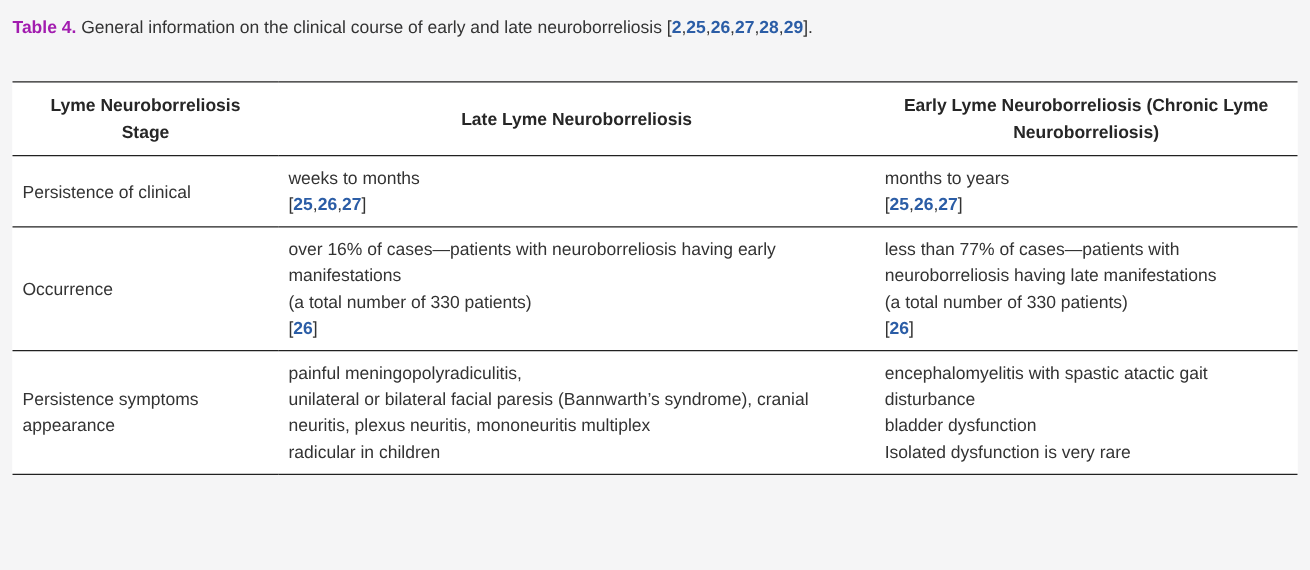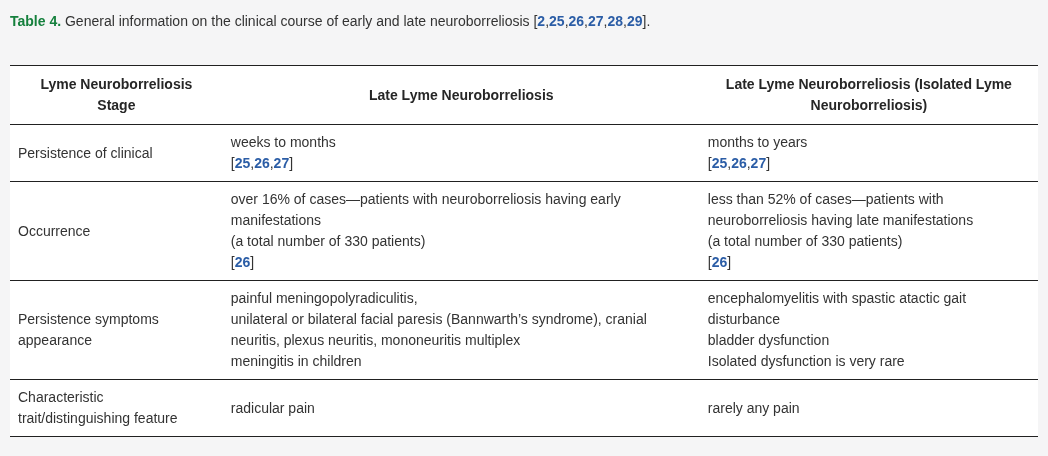--- a/index.html
+++ b/index.html
@@ -11,21 +11,21 @@
     background: #f5f5f6;
     font-family: "Liberation Sans", sans-serif;
     color: #333333;
   }
   .caption {
     margin: 11px 10px 0 10px;
     font-size: 14px;
     line-height: 21px;
     color: #333333;
   }
-  .caption b { color: #15803d; }
+  .caption b { color: #a21caf; }
   a.cite {
     color: #2b5da6;
     font-weight: bold;
     text-decoration: none;
     cursor: pointer;
   }
   .cite-sep, .cite-bracket { color: #333333; font-weight: normal; }
   .table-wrap {
     margin: 33px 10px 0 10px;
   }
@@ -72,21 +72,21 @@
     <table class="data">
       <colgroup id="colgroup">
           <col style="width: 20.7%;">
           <col style="width: 46.4%;">
           <col style="width: 32.9%;">
         </colgroup>
       <thead>
         <tr id="header-row">
             <th>Lyme Neuroborreliosis Stage</th>
             <th>Late Lyme Neuroborreliosis</th>
-            <th>Late Lyme Neuroborreliosis (Isolated Lyme Neuroborreliosis)</th>
+            <th>Early Lyme Neuroborreliosis (Chronic Lyme Neuroborreliosis)</th>
           </tr>
       </thead>
       <tbody id="table-body">
           <tr>
             <td>Persistence of clinical</td>
             <td>
               <span class="cell-line">weeks to months</span>
               <span class="cell-line"><span class="cite-bracket">[</span><a class="cite">25</a><span class="cite-sep">,</span><a class="cite">26</a><span class="cite-sep">,</span><a class="cite">27</a><span class="cite-bracket">]</span></span>
             </td>
             <td>
@@ -95,44 +95,35 @@
             </td>
           </tr>
           <tr>
             <td>Occurrence</td>
             <td>
               <span class="cell-line">over 16% of cases—patients with neuroborreliosis having early manifestations</span>
               <span class="cell-line">(a total number of 330 patients)</span>
               <span class="cell-line"><span class="cite-bracket">[</span><a class="cite">26</a><span class="cite-bracket">]</span></span>
             </td>
             <td>
-              <span class="cell-line">less than 52% of cases—patients with neuroborreliosis having late manifestations</span>
+              <span class="cell-line">less than 77% of cases—patients with neuroborreliosis having late manifestations</span>
               <span class="cell-line">(a total number of 330 patients)</span>
               <span class="cell-line"><span class="cite-bracket">[</span><a class="cite">26</a><span class="cite-bracket">]</span></span>
             </td>
           </tr>
           <tr>
             <td>Persistence symptoms appearance</td>
             <td>
               <span class="cell-line">painful meningopolyradiculitis,</span>
               <span class="cell-line">unilateral or bilateral facial paresis (Bannwarth’s syndrome), cranial neuritis, plexus neuritis, mononeuritis multiplex</span>
-              <span class="cell-line">meningitis in children</span>
+              <span class="cell-line">radicular in children</span>
             </td>
             <td>
               <span class="cell-line">encephalomyelitis with spastic atactic gait disturbance</span>
               <span class="cell-line">bladder dysfunction</span>
               <span class="cell-line">Isolated dysfunction is very rare</span>
-            </td>
-          </tr>
-          <tr>
-            <td>Characteristic trait/distinguishing feature</td>
-            <td>
-              <span class="cell-line">radicular pain</span>
-            </td>
-            <td>
-              <span class="cell-line">rarely any pain</span>
             </td>
           </tr>
         </tbody>
     </table>
   </div>
 
 </div>
 
 </body></html>

